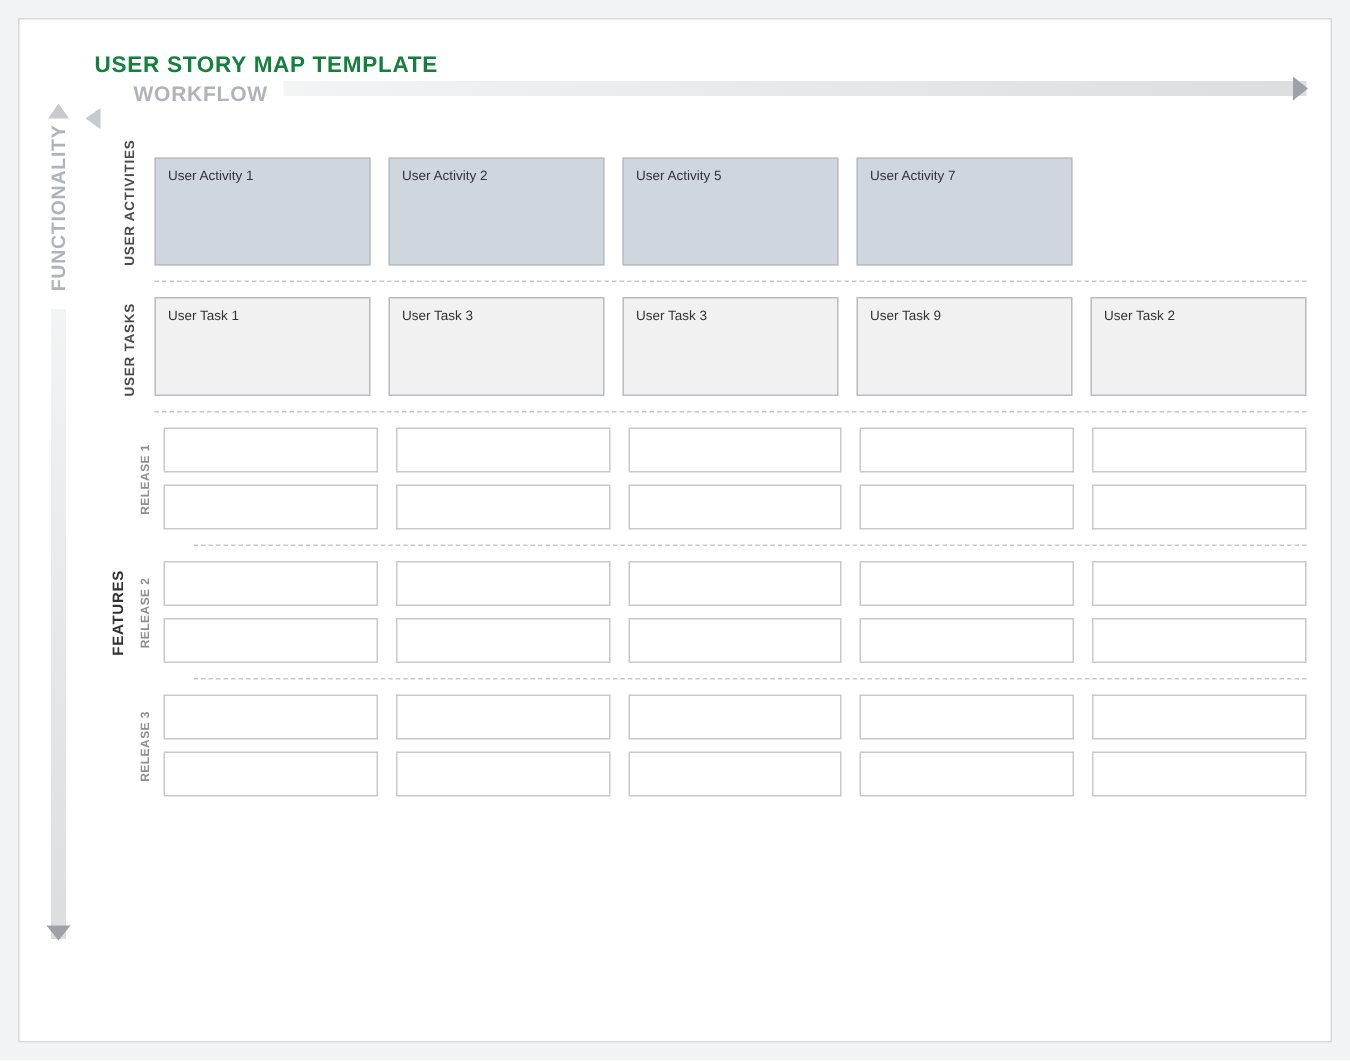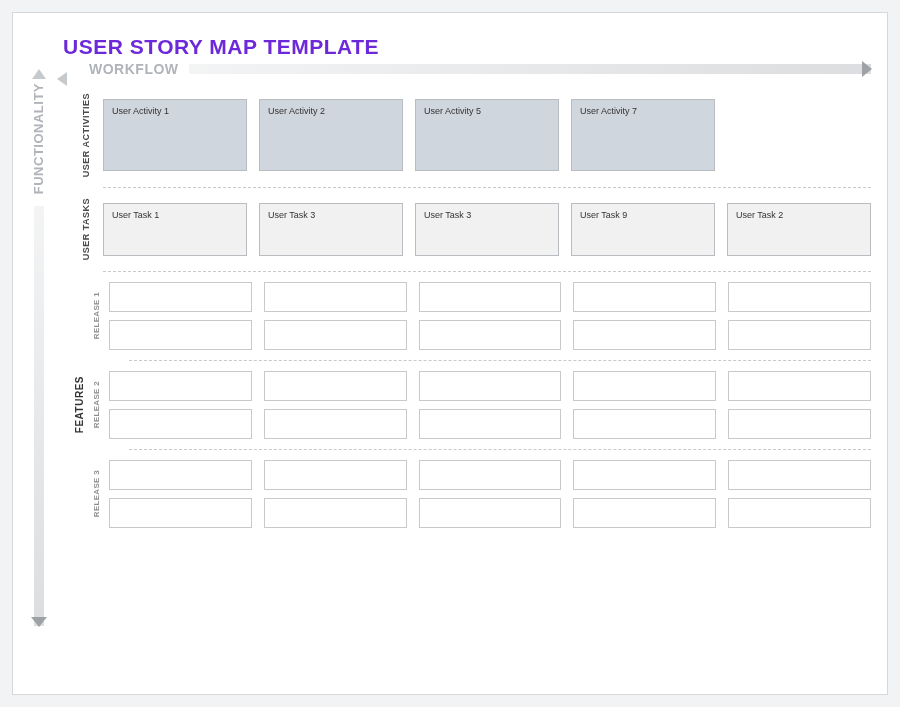--- a/index.html
+++ b/index.html
@@ -12,32 +12,32 @@
   }
   .page {
     background: #fff;
     width: 876px;
     height: 683px;
     border: 1px solid #d8d8d8;
     position: relative;
     padding: 22px 16px 16px 16px;
   }
   .title {
-    font-size: 21px;
-    font-weight: bold;
-    letter-spacing: 0.5px;
-    color: #6d28d9;
+    font-size: 15px;
+    font-weight: bold;
+    letter-spacing: 0.5px;
+    color: #15803d;
     margin-left: 34px;
     margin-bottom: 2px;
   }
 
   
   .workflow-row {
     display: flex;
-    align-items: center;
+    align-items: flex-start;
     margin-left: 60px;
     margin-bottom: 4px;
   }
   .workflow-label {
     font-size: 14px;
     font-weight: bold;
     letter-spacing: 0.5px;
     color: #b0b4b9;
     margin-right: 10px;
   }
@@ -114,21 +114,21 @@
   .grid-area {
     position: absolute;
     top: 80px;
     left: 56px;
     right: 16px;
     bottom: 16px;
   }
 
   .band {
     display: flex;
-    align-items: center;
+    align-items: flex-end;
     position: relative;
   }
   .band-label {
     width: 34px;
     display: flex;
     align-items: center;
     justify-content: center;
   }
   .band-label span {
     writing-mode: vertical-rl;
@@ -145,21 +145,21 @@
     grid-template-columns: repeat(5, 1fr);
     gap: 12px;
   }
   .card {
     border: 1px solid #b9bdc2;
     padding: 6px 8px;
     font-size: 9px;
     color: #333;
   }
   .card.activity { background: #d0d6de; height: 72px; }
-  .card.task     { background: #f1f1f1; height: 53px; }
+  .card.task     { background: #f1f1f1; height: 66px; }
   .card.feature  { background: #fff; height: 30px; border-color: #c9c9c9; }
 
   .sep {
     border-top: 1px dashed #c9c9c9;
     margin: 10px 0 10px 34px;
   }
   .sep.inner { margin-left: 46px; }
 
   .features-wrap {
     display: flex;

